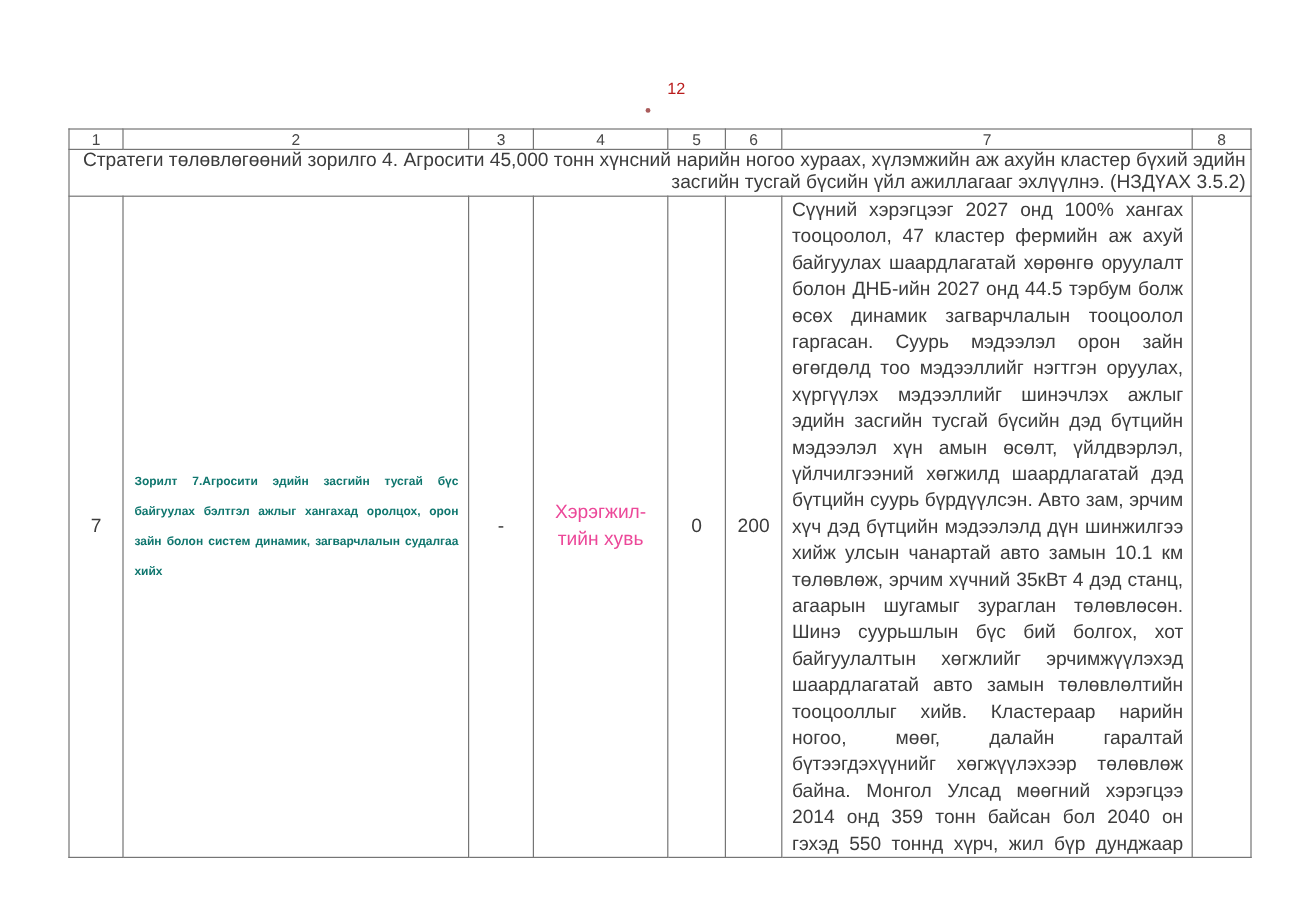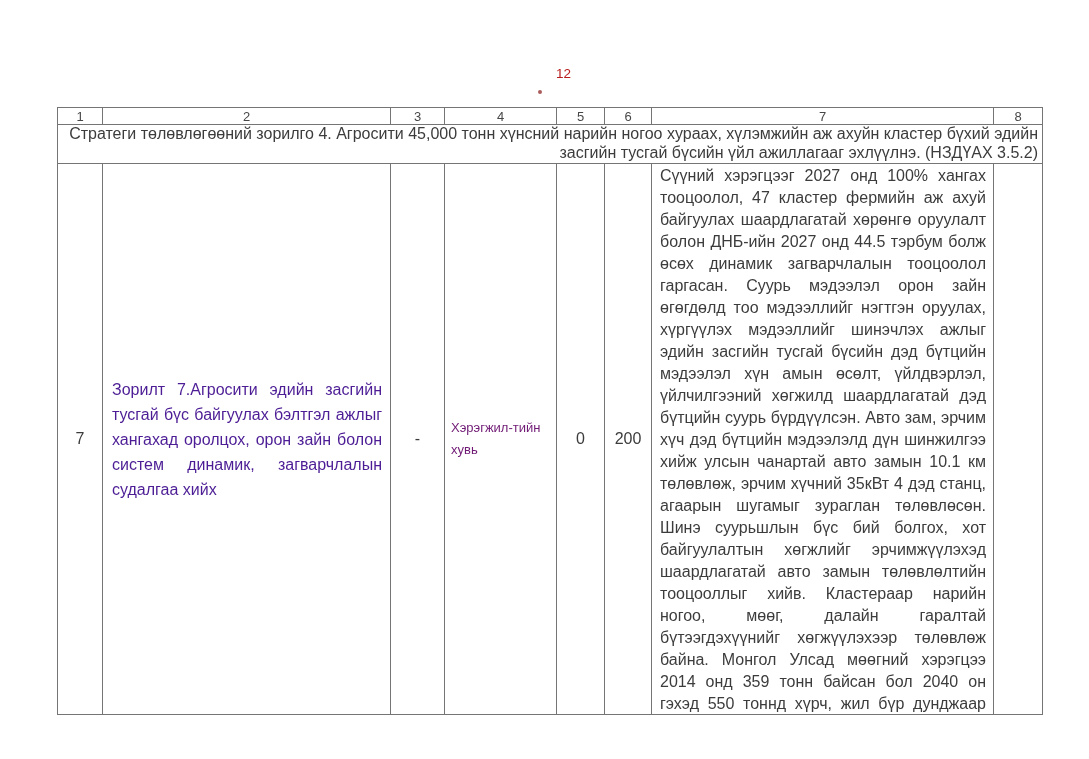--- a/index.html
+++ b/index.html
@@ -66,32 +66,33 @@
   }
   tr.data-row {
     height: 551px;
   }
   .cell-center {
     text-align: center;
     font-size: 16px;
     color: #3c3c3c;
   }
   .objective-text {
-    font-size: 16px;
+    font-size: 10px;
     line-height: 25px;
     text-align: justify;
     padding: 0 8px 0 9px;
-    color: #4c1d95;
+    color: #0f766e;
+    font-weight: bold;
   }
   .indicator-text {
-    font-size: 13px;
+    font-size: 16px;
     line-height: 22px;
-    text-align: left;
+    text-align: center;
     padding: 0 6px;
-    color: #701a75;
+    color: #ec4899;
   }
   td.result-cell {
     vertical-align: top;
   }
   .result-text {
     font-size: 16px;
     line-height: 22px;
     height: 549px;
     overflow: hidden;
     text-align: justify;

